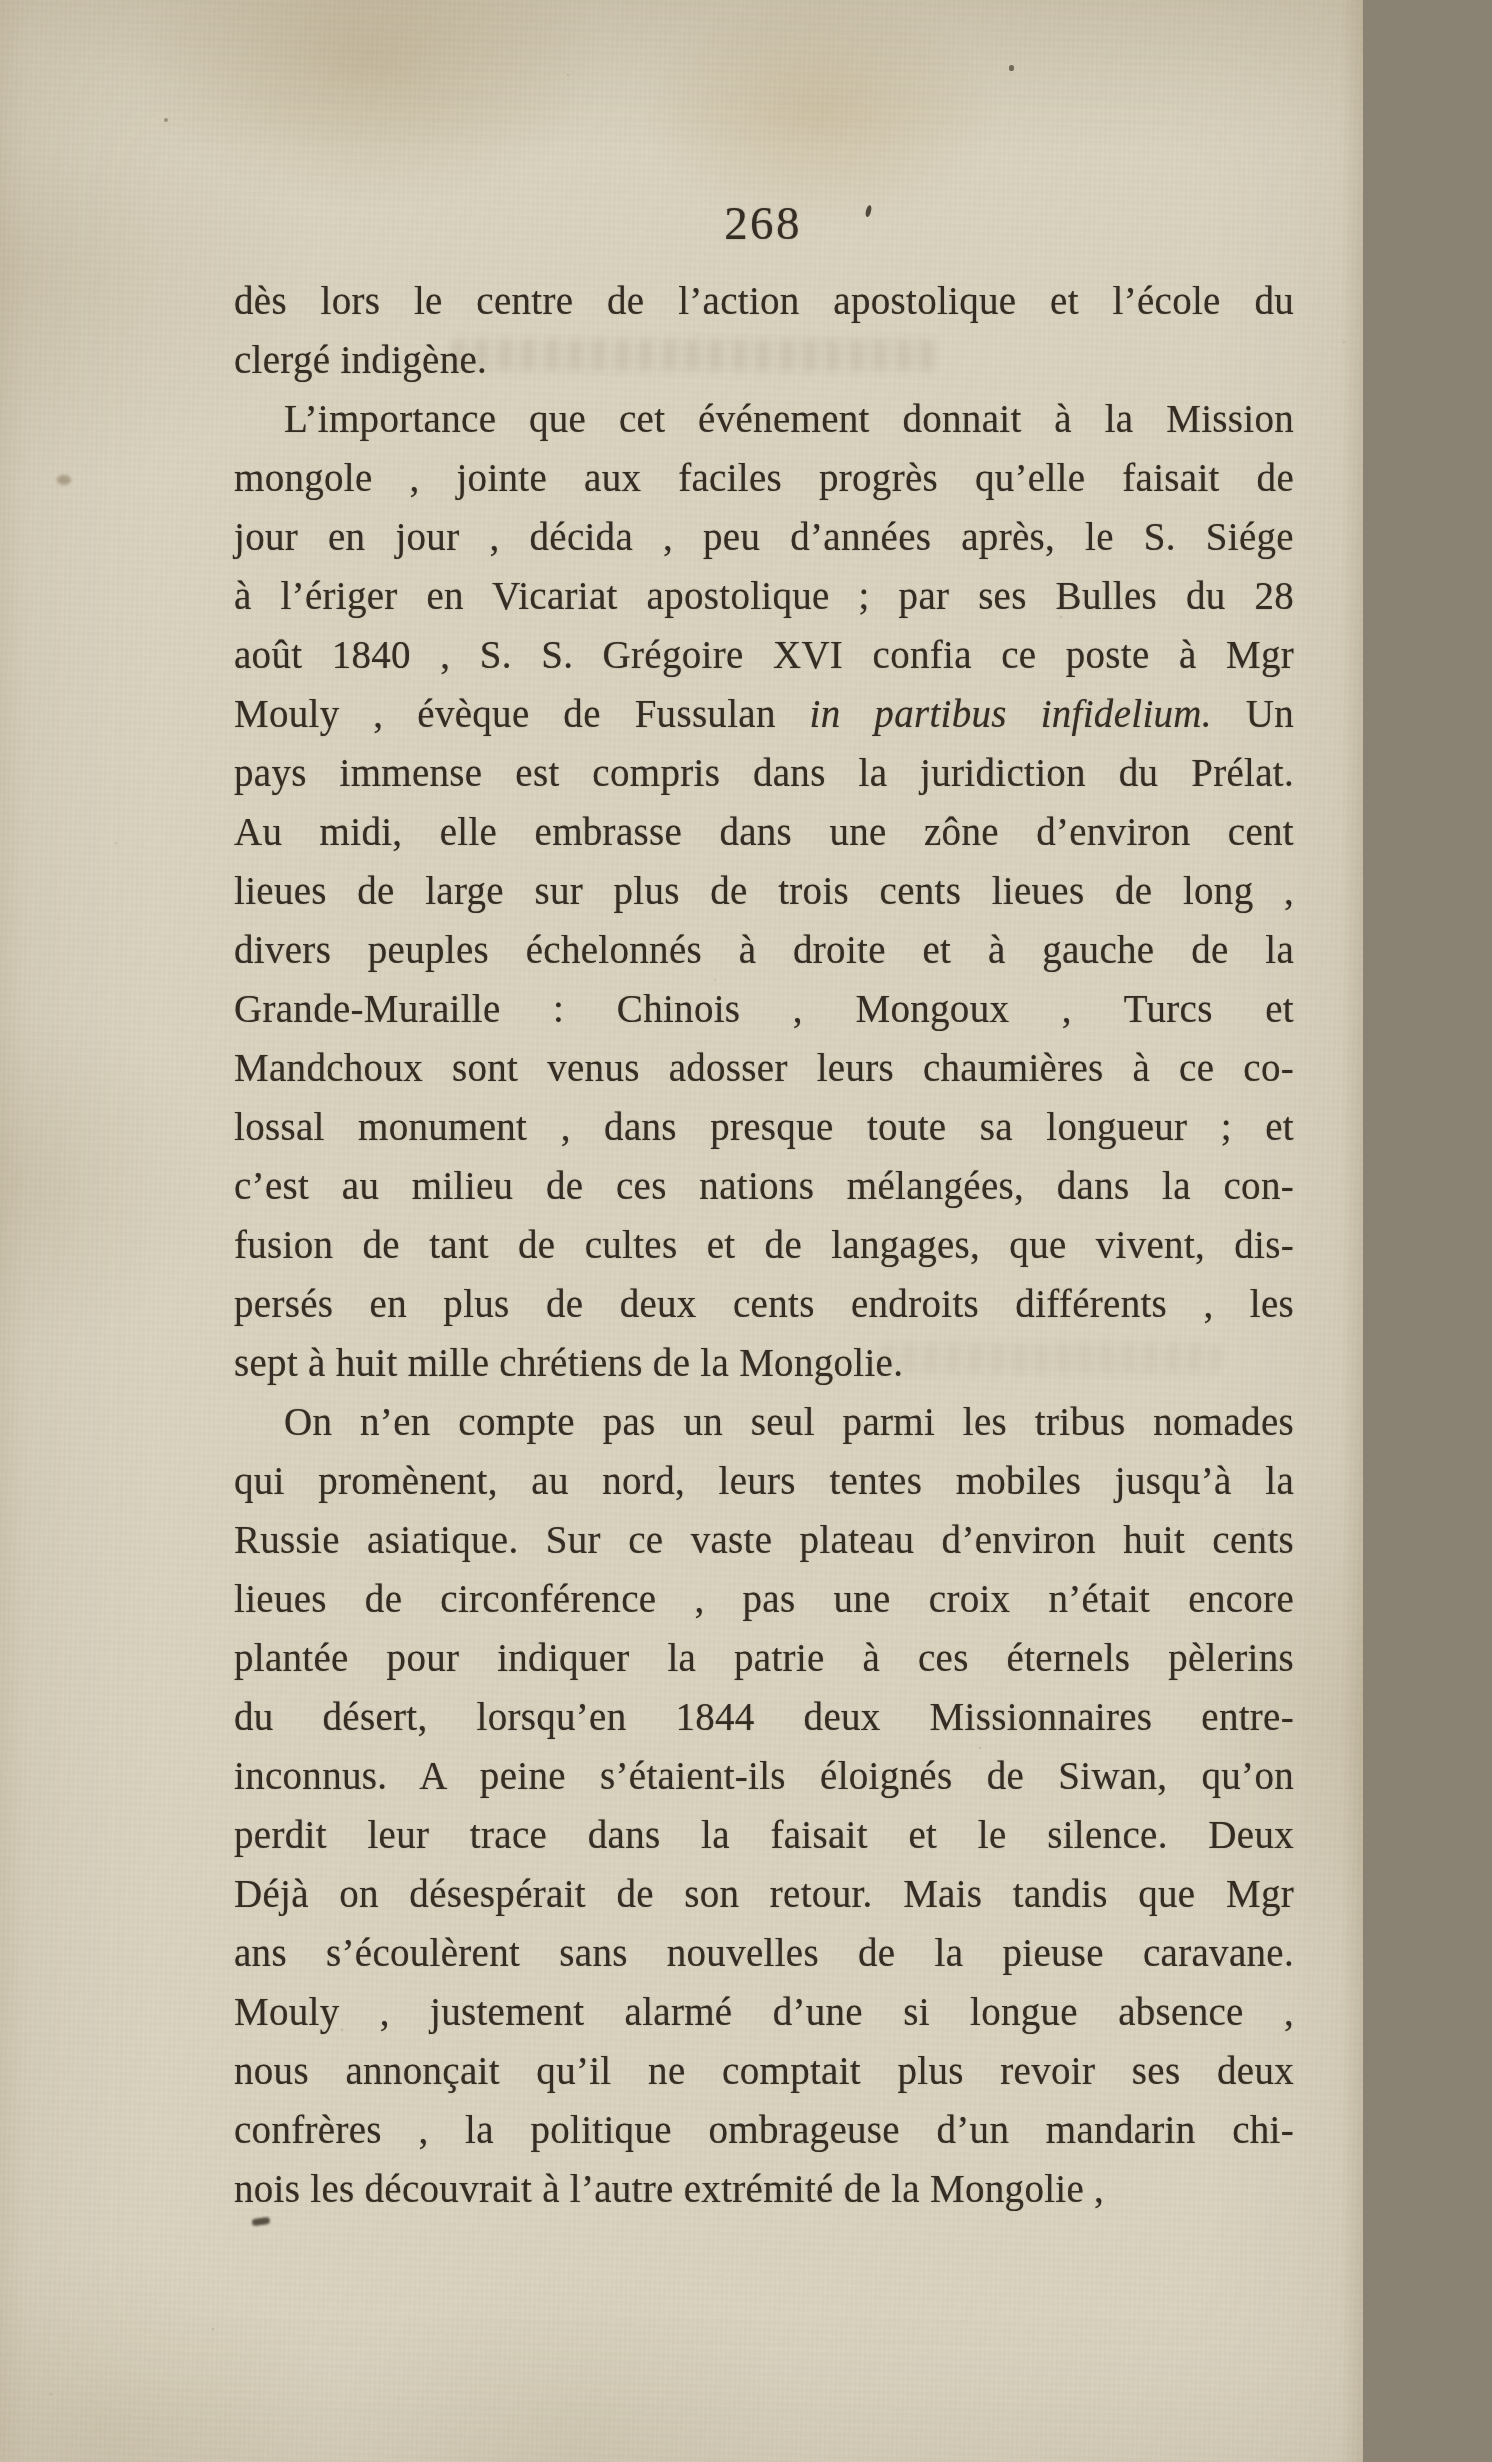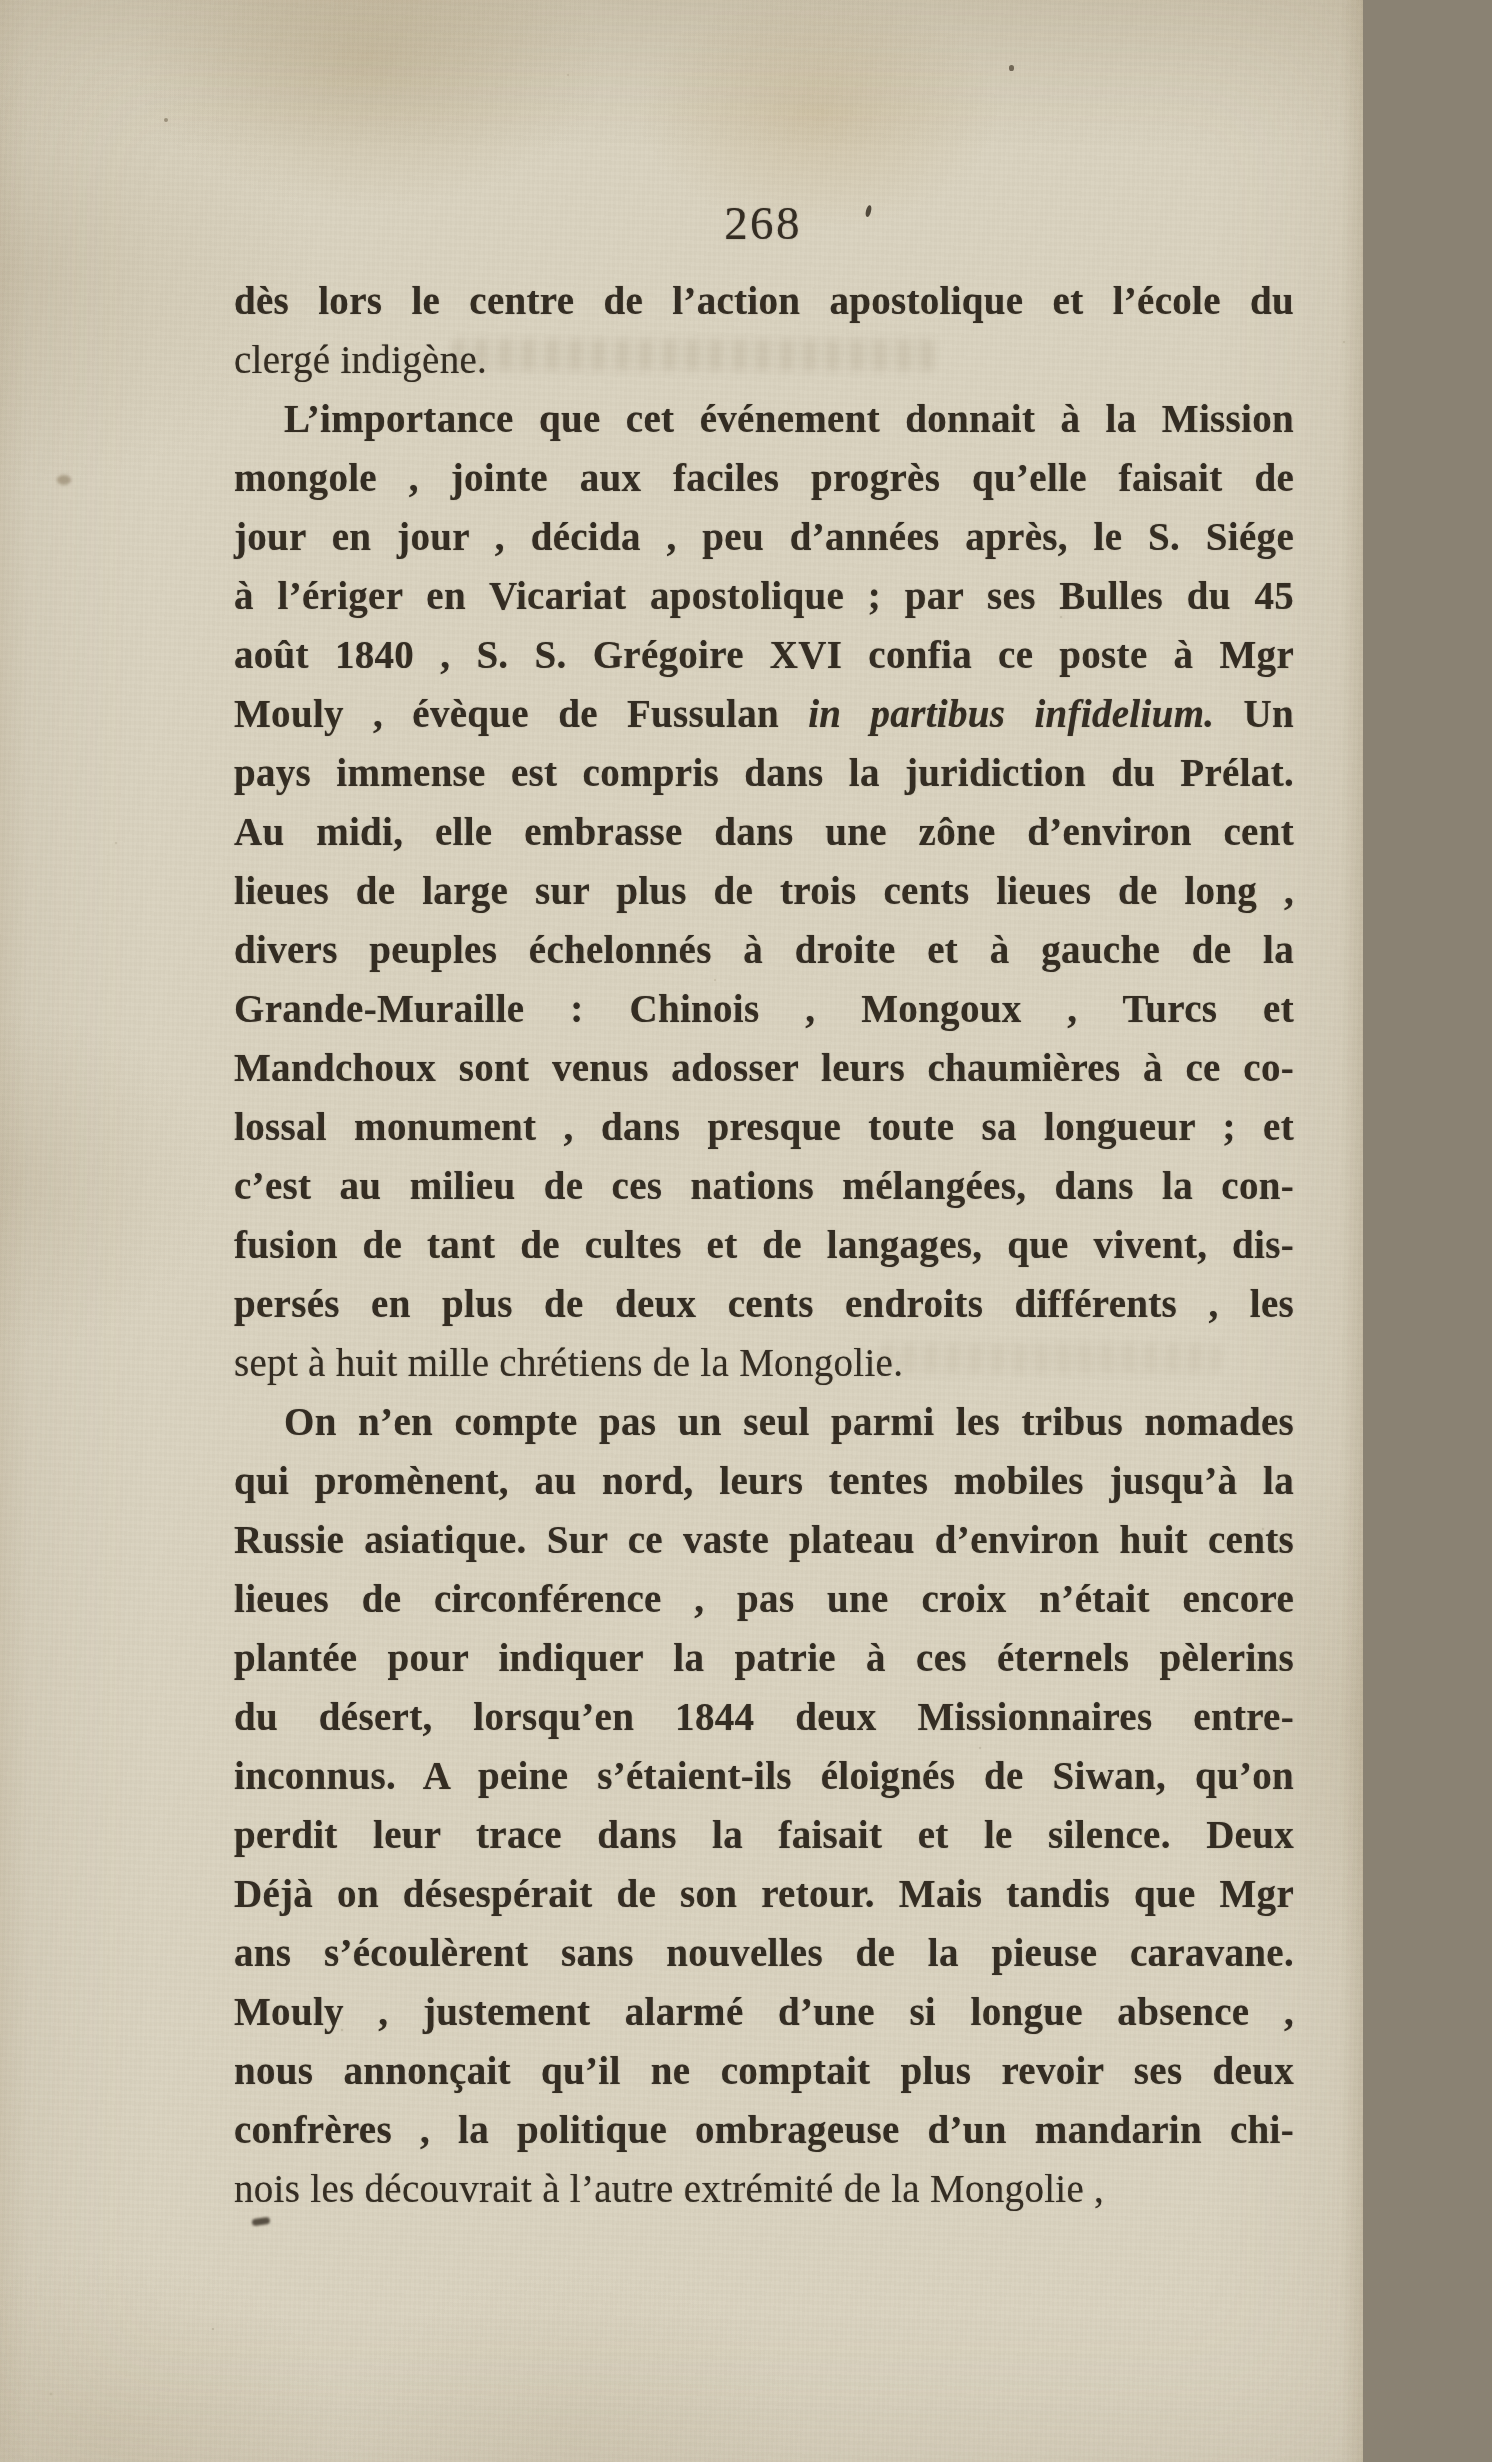--- a/index.html
+++ b/index.html
@@ -34,21 +34,21 @@
     text-shadow:0 0 1.3px rgba(44,37,28,0.55);
   }
   .page-text{
     position:absolute;left:234px;top:271px;width:1060px;
     font:39px/59px "Liberation Serif","DejaVu Serif",serif;
     color:var(--ink,#342d23);
     letter-spacing:0.3px;
     text-shadow:0 0 1.1px rgba(44,37,28,0.50);
   }
   .line{height:59px;white-space:nowrap;text-align:left;}
-  .line.just{white-space:normal;text-align:justify;text-align-last:justify;font-weight:bold;}
+  .line.just{white-space:normal;text-align:justify;text-align-last:justify;}
   .line.indent{padding-left:50px;}
   .it{font-style:italic;}
   .ghost{position:absolute;pointer-events:none;filter:blur(4px);border-radius:8px;}
   .g1{left:452px;top:339px;width:485px;height:32px;opacity:.33;
       background:repeating-linear-gradient(90deg, rgba(112,95,66,0.38) 0 13px, rgba(112,95,66,0.05) 13px 23.4px);}
   .g2{left:881px;top:1343px;width:339px;height:31px;opacity:.20;
       background:repeating-linear-gradient(90deg, rgba(112,95,66,0.38) 0 12px, rgba(112,95,66,0.05) 12px 22px);}
   .speck{position:absolute;pointer-events:none;}
   .spk-a{left:866px;top:205px;width:4.8px;height:12px;background:rgba(58,49,38,0.85);border-radius:2.4px/5.7px;transform:rotate(14deg);}
   .spk-b{left:1009px;top:65px;width:4.8px;height:5.7px;background:rgba(74,63,47,0.7);border-radius:50%;}
@@ -85,21 +85,21 @@
   <div class="ghost g2"></div>
 
   <div class="page-number">268</div>
 
   <div class="page-text">
       <div class="line just"><span>dès lors le centre de l’action apostolique et l’école du</span></div>
       <div class="line"><span>clergé indigène.</span></div>
       <div class="line just indent"><span>L’importance que cet événement donnait à la Mission</span></div>
       <div class="line just"><span>mongole , jointe aux faciles progrès qu’elle faisait de</span></div>
       <div class="line just"><span>jour en jour , décida , peu d’années après, le S. Siége</span></div>
-      <div class="line just"><span>à l’ériger en Vicariat apostolique ; par ses Bulles du 45</span></div>
+      <div class="line just"><span>à l’ériger en Vicariat apostolique ; par ses Bulles du 28</span></div>
       <div class="line just"><span>août 1840 , S. S. Grégoire XVI confia ce poste à Mgr</span></div>
       <div class="line just"><span>Mouly , évèque de Fussulan </span><span class="it">in partibus infidelium.</span><span> Un</span></div>
       <div class="line just"><span>pays immense est compris dans la juridiction du Prélat.</span></div>
       <div class="line just"><span>Au midi, elle embrasse dans une zône d’environ cent</span></div>
       <div class="line just"><span>lieues de large sur plus de trois cents lieues de long ,</span></div>
       <div class="line just"><span>divers peuples échelonnés à droite et à gauche de la</span></div>
       <div class="line just"><span>Grande-Muraille : Chinois , Mongoux , Turcs et</span></div>
       <div class="line just"><span>Mandchoux sont venus adosser leurs chaumières à ce co-</span></div>
       <div class="line just"><span>lossal monument , dans presque toute sa longueur ; et</span></div>
       <div class="line just"><span>c’est au milieu de ces nations mélangées, dans la con-</span></div>

